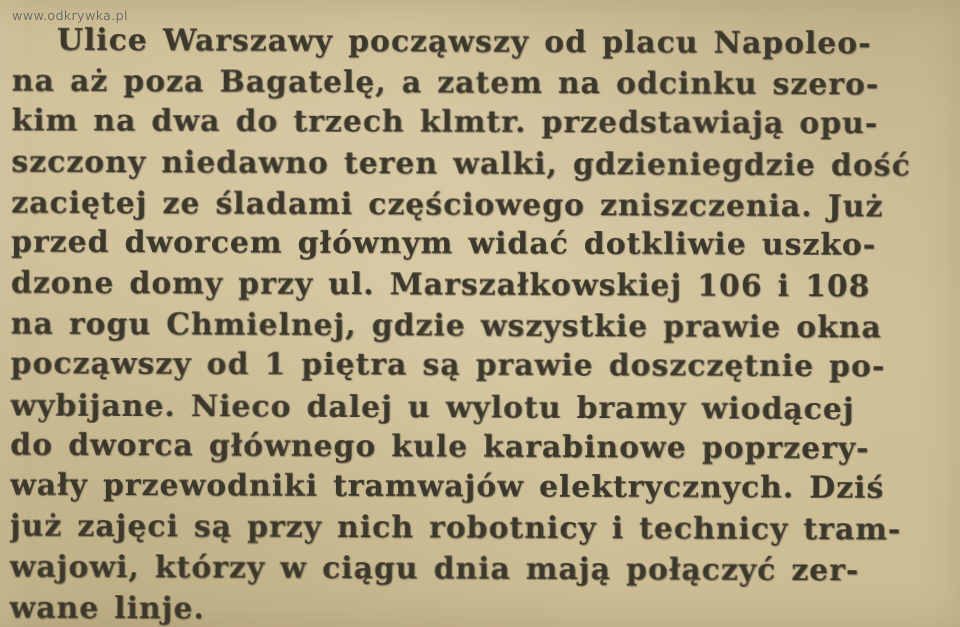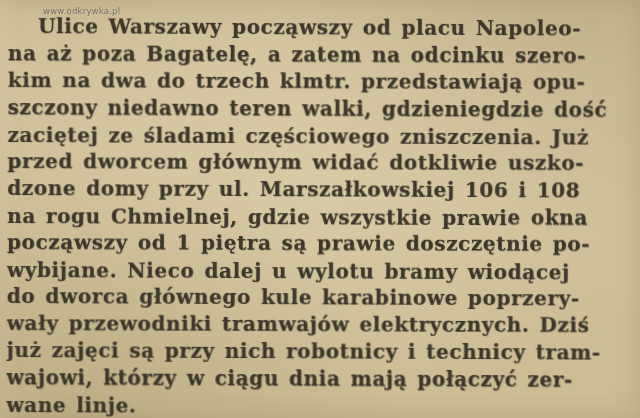--- a/index.html
+++ b/index.html
@@ -25,21 +25,20 @@
   .watermark {
     position: absolute;
     top: 6px;
     left: 8px;
     font-family: "DejaVu Sans", sans-serif;
     font-size: 8.5px;
     letter-spacing: 0.2px;
     color: rgba(88, 86, 80, 0.85);
     text-shadow: 0 0 1px rgba(255, 255, 240, 0.5);
     white-space: nowrap;
-    margin-left: 35px;
   }
   .article {
     position: absolute;
     top: 13px;
     left: 8px;
     right: 10px;
     transform: rotate(0.25deg);
     transform-origin: 0 0;
     color: #3d382c;
     font-size: 20px;

